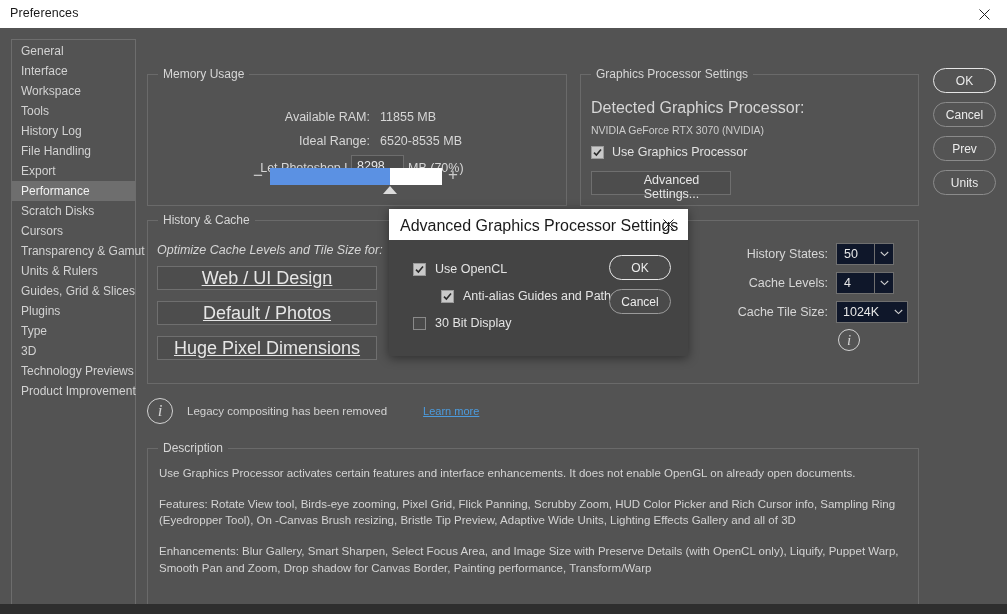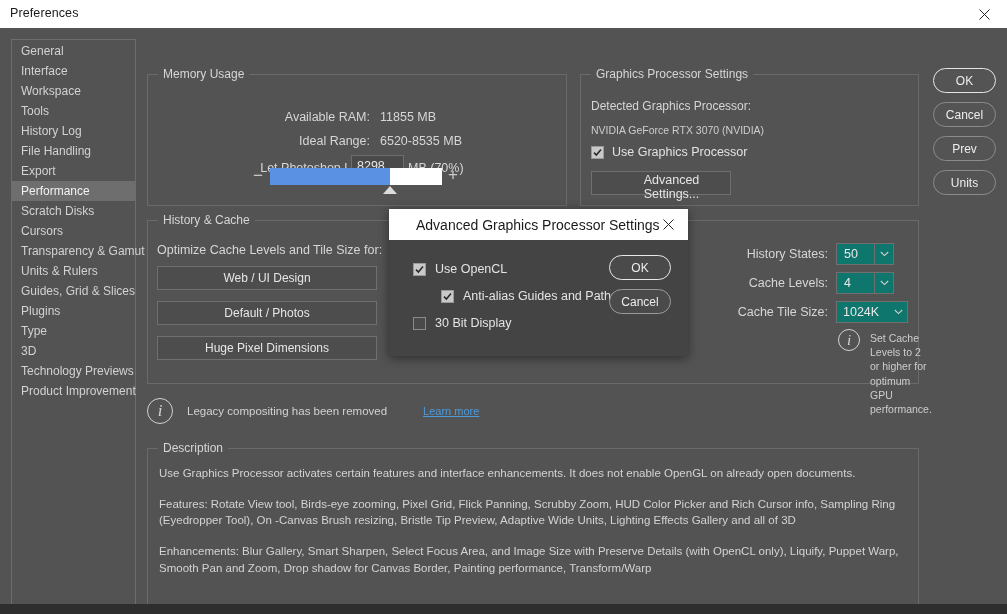--- a/index.html
+++ b/index.html
@@ -167,21 +167,21 @@
     border-left: 7px solid transparent;
     border-right: 7px solid transparent;
     border-bottom: 8px solid #dcdcdc;
     cursor: pointer;
   }
 
   
   #gpu-detected-label {
     position: absolute;
     left: 10px; top: 24px;
-    font-size: 12px;
+    font-size: 16px;
     color: #d6d6d6;
     text-align: center;
   }
   #gpu-name {
     position: absolute;
     left: 10px; top: 49px;
     font-size: 10.5px;
     color: #cdcdcd;
   }
   #gpu-check-row {
@@ -227,51 +227,53 @@
     cursor: pointer;
     padding-left: 27px;
   }
 
   
   #optimize-label {
     position: absolute;
     left: 9px; top: 22px;
     font-size: 12.5px;
     color: #d6d6d6;
+    font-style: italic;
   }
   .preset-btn {
     position: absolute;
     left: 9px;
     width: 220px; height: 24px;
     background: #4d4d4d;
     border: 1px solid #6f6f6f;
     box-sizing: border-box;
     color: #e6e6e6;
     font-family: "Liberation Sans", sans-serif;
-    font-size: 12px;
-    cursor: pointer;
+    font-size: 18px;
+    cursor: pointer;
+    text-decoration: underline;
   }
   #preset-0 { top: 45px; }
   #preset-1 { top: 80px; }
   #preset-2 { top: 115px; }
 
   .hc-label {
     position: absolute;
     font-size: 12.5px;
     color: #d6d6d6;
     text-align: right;
     white-space: nowrap;
   }
   #hist-states-label { left: 560px; top: 26px; width: 120px; }
   #cache-levels-label{ left: 560px; top: 55px; width: 120px; }
   #cache-tile-label  { left: 550px; top: 84px; width: 130px; }
 
   .hc-select {
     position: absolute;
-    background: #0f766e;
+    background: #0f172a;
     border: 1px solid #6f6f6f;
     box-sizing: border-box;
     height: 22px;
     display: flex;
     align-items: center;
     cursor: pointer;
   }
   .hc-select .val {
     font-size: 12.5px;
     color: #e8e8e8;
@@ -388,22 +390,22 @@
     box-shadow: 0 2px 10px rgba(0,0,0,.45);
   }
   #modal-titlebar {
     position: absolute;
     left: 0; top: 0;
     width: 299px; height: 31px;
     background: #ffffff;
   }
   #modal-title {
     position: absolute;
-    left: 27px; top: 8px;
-    font-size: 14px;
+    left: 11px; top: 8px;
+    font-size: 16px;
     color: #1a1a1a;
   }
   #modal-close {
     position: absolute;
     right: 0; top: 0;
     width: 40px; height: 31px;
     display: flex; align-items: center; justify-content: center;
     color: #222;
     font-size: 14px;
     cursor: pointer;
@@ -562,22 +564,20 @@
         <span class="val">1024K</span>
         <span class="chev">
           <svg width="9" height="6" viewBox="0 0 9 6" aria-hidden="true">
             <polyline points="0.8,1 4.5,4.6 8.2,1" fill="none" stroke="#cfcfcf" stroke-width="1.1"></polyline>
           </svg>
         </span>
       </div>
 
       <div id="cache-note">
         <span class="info-icon">i</span>
-        <span id="cache-note-text">Set Cache Levels to 2 or higher for
-optimum GPU performance.</span>
       </div>
     </div>
 
     <div id="legacy-notice">
       <span class="info-icon" id="legacy-icon">i</span>
       <span id="legacy-text">Legacy compositing has been removed</span>
       <a id="legacy-link" style="color: rgb(76, 155, 221);">Learn more</a>
     </div>
 
     <div class="group" id="desc-group">

